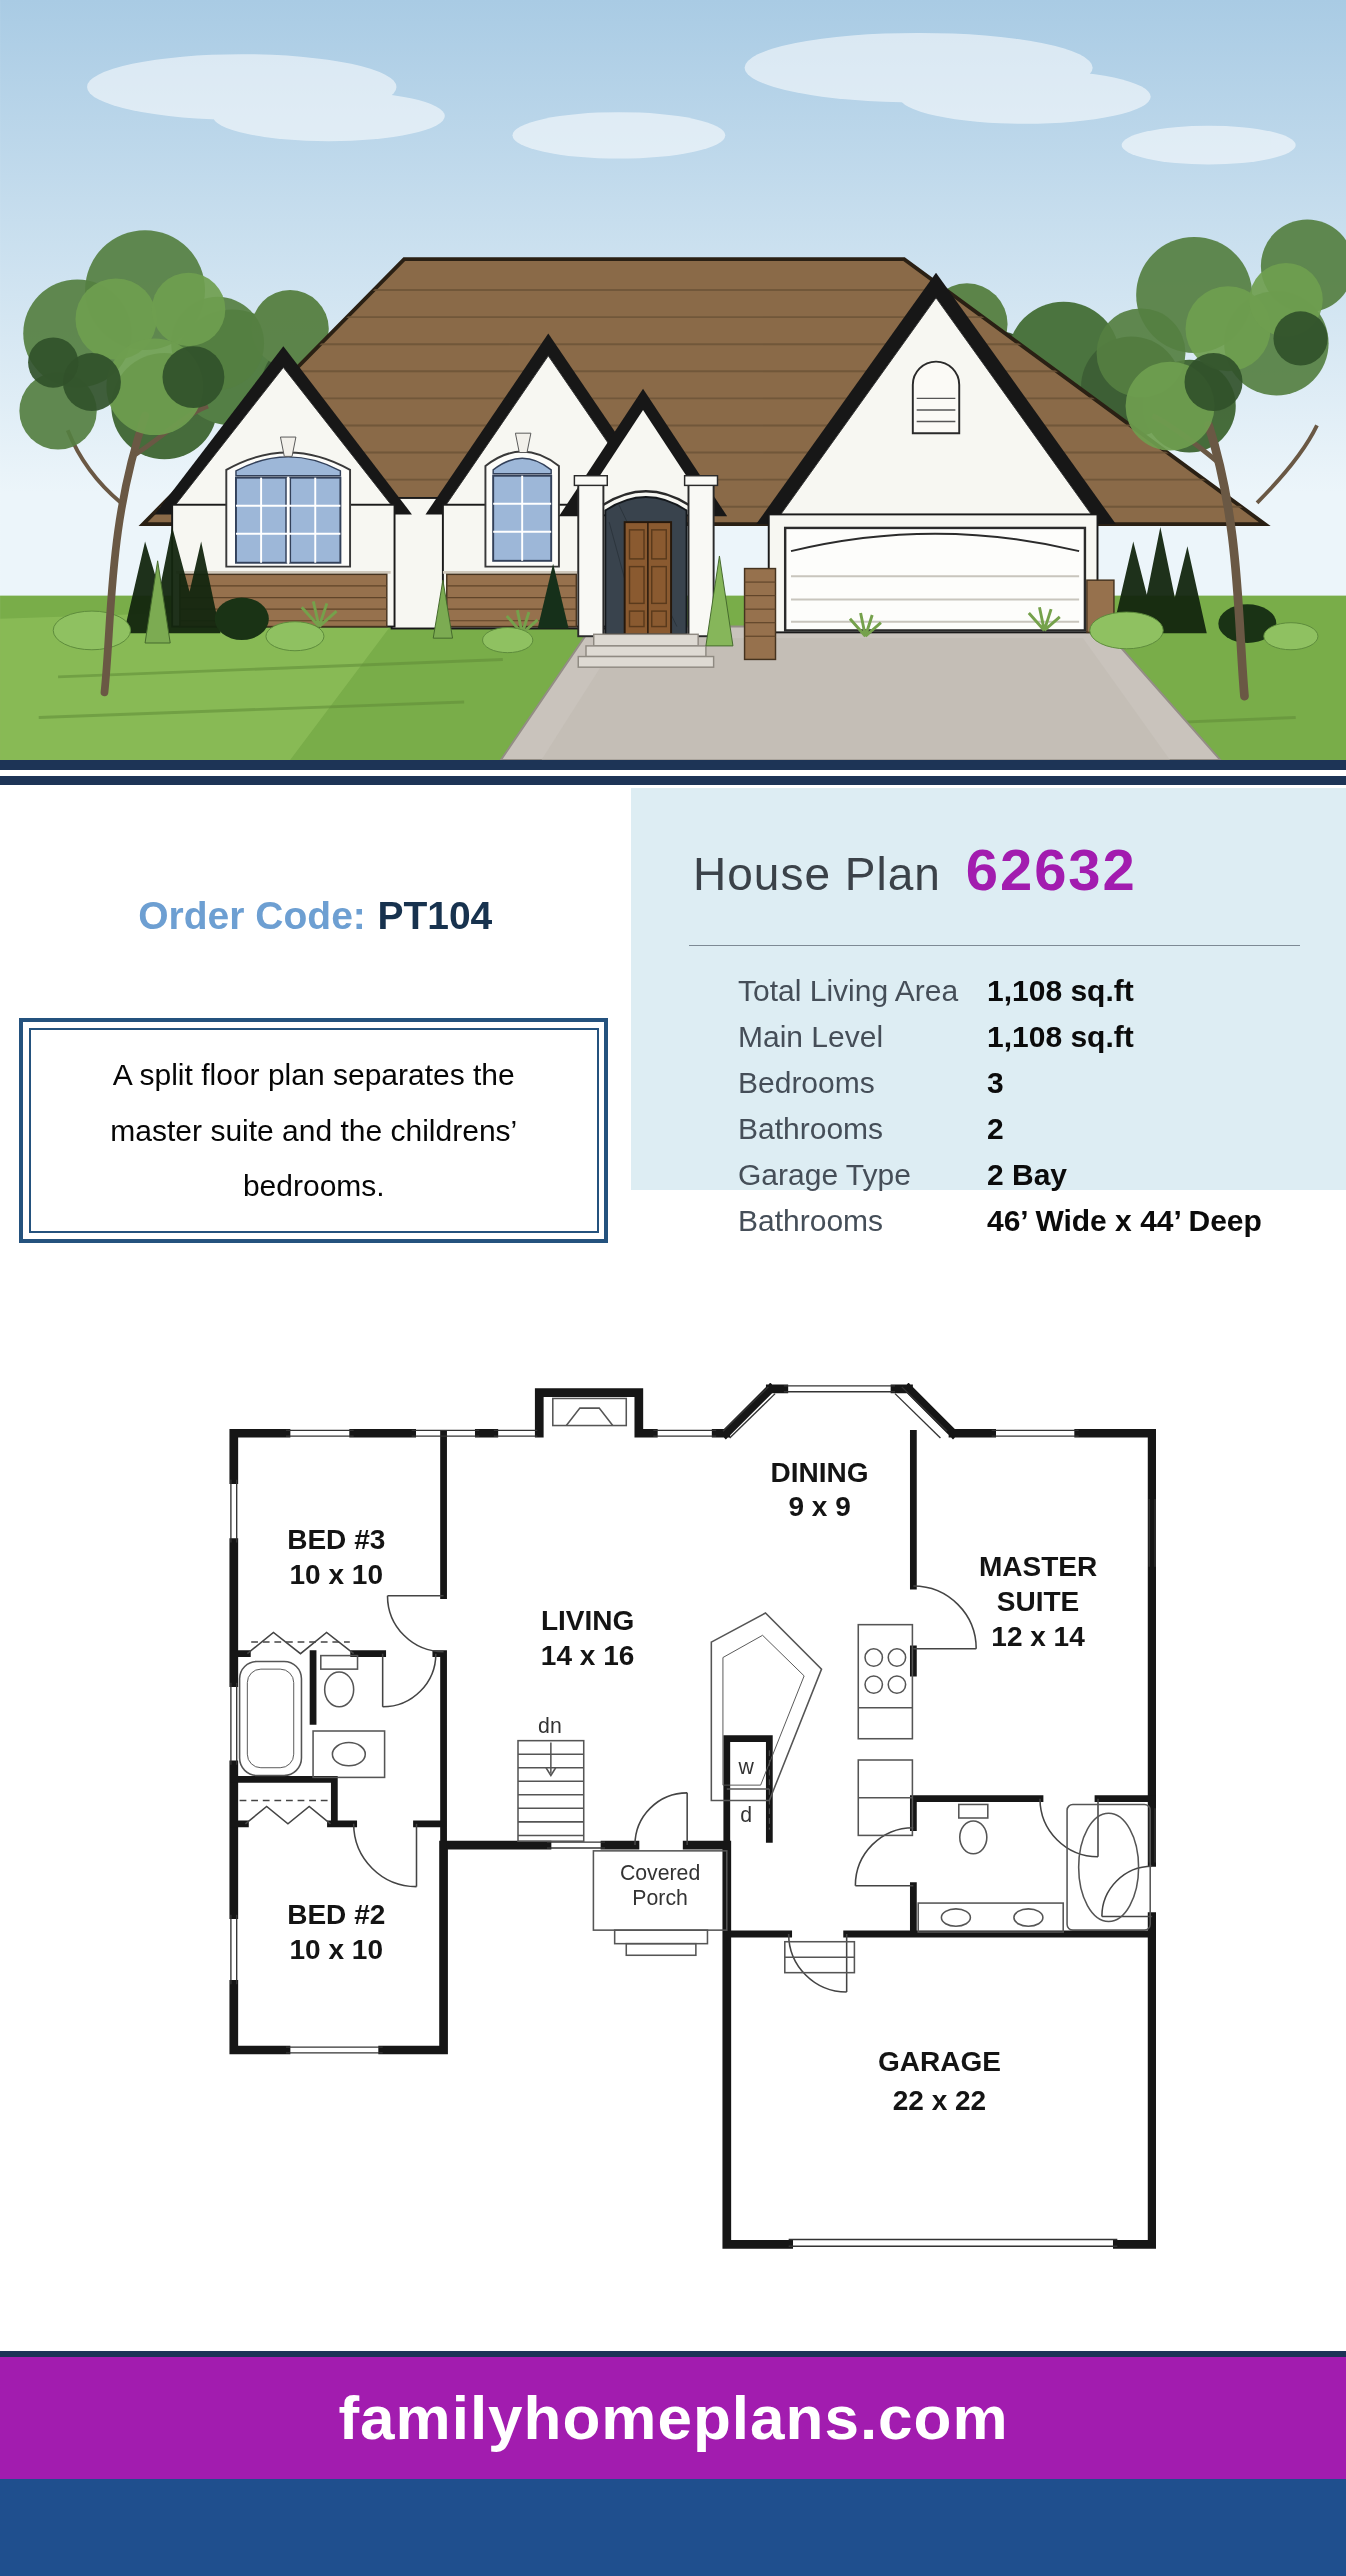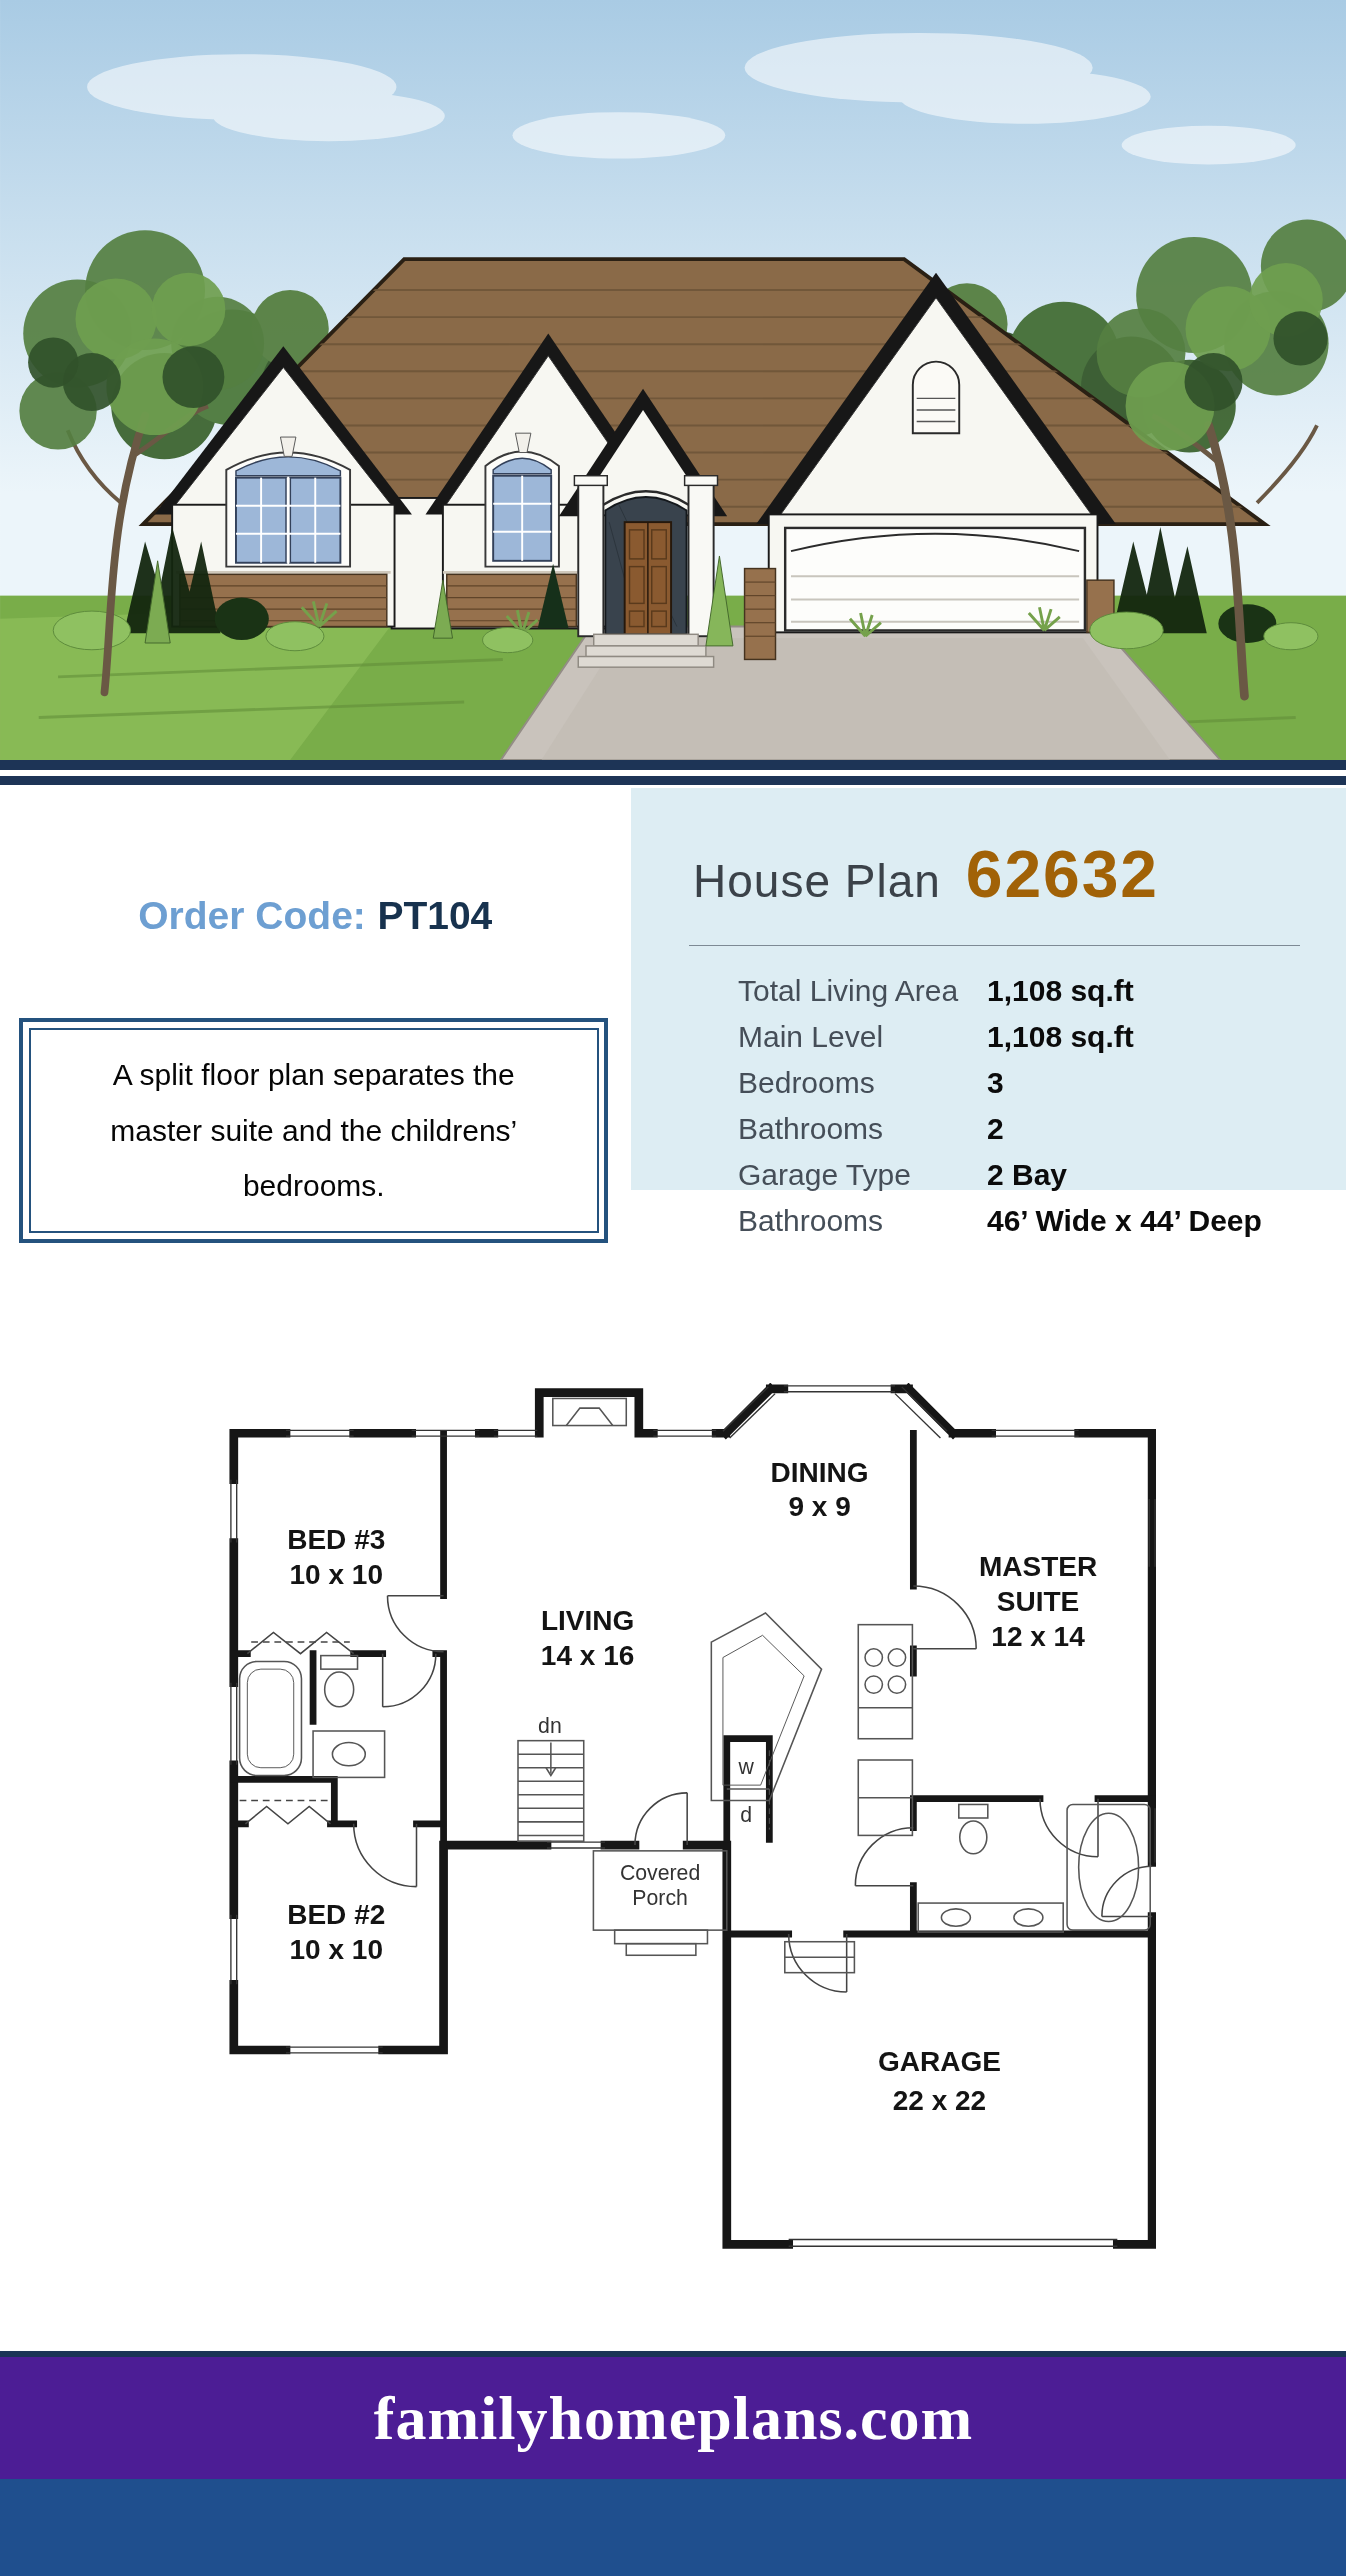--- a/index.html
+++ b/index.html
@@ -21,33 +21,33 @@
   .order-code .val{color:#17324e;margin-left:11.6px;}
 
   .desc-box{position:absolute;left:19.3px;top:1018px;width:589px;height:225px;border:4.8px solid #24527e;box-sizing:border-box;padding:5.8px;background:#ffffff;}
   .desc-inner{width:100%;height:100%;border:2.9px solid #24527e;box-sizing:border-box;display:flex;align-items:center;justify-content:center;}
   .desc-inner p{margin:0;padding:0 42px;font-size:30px;line-height:1.85;color:#060606;text-align:center;font-weight:normal;}
 
   
   .info-panel{position:absolute;left:631px;top:788px;width:716px;height:402px;background:#ddedf3;}
   .panel-title{position:absolute;left:62px;top:48px;display:flex;align-items:baseline;white-space:nowrap;}
   .panel-title .t1{font-size:46px;color:#3b4249;font-weight:normal;letter-spacing:1px;}
-  .panel-title .t2{font-size:66px;color:#a16207;font-weight:bold;margin-left:25px;letter-spacing:1.9px;}
+  .panel-title .t2{font-size:58px;color:#a21caf;font-weight:bold;margin-left:25px;letter-spacing:1.9px;}
   .panel-rule{position:absolute;left:58px;top:157px;width:611px;height:0;border-top:1px solid #7d8a94;}
   .specs{position:absolute;left:63px;top:180px;width:619px;}
   .spec-row{display:flex;height:46px;line-height:46px;font-size:30px;margin-left:44px;}
   .spec-label{width:249px;color:#454e58;font-weight:normal;}
   .spec-value{color:#0b0b0b;font-weight:bold;}
 
   
   .floorplan{position:absolute;left:228px;top:1383px;width:928px;height:870px;}
 
   
   .footer-line{position:absolute;left:0;top:2351px;width:1347px;height:6.8px;background:#1b3456;}
-  .footer-band{position:absolute;left:0;top:2357px;width:1347px;height:122px;background:#4c1d95;text-align:center;font-family:Liberation Serif, serif;}
+  .footer-band{position:absolute;left:0;top:2357px;width:1347px;height:122px;background:#a21caf;text-align:center;}
   .footer-band span{font-size:62px;font-weight:bold;color:#ffffff;line-height:122px;letter-spacing:1px;}
   .footer-dark{position:absolute;left:0;top:2479px;width:1347px;height:97px;background:#1f4f8e;}
 
   
   .room-name{font-family:"Liberation Sans",sans-serif;font-size:29px;font-weight:bold;fill:#141414;text-anchor:middle;}
   .room-size{font-family:"Liberation Sans",sans-serif;font-size:29px;font-weight:bold;fill:#141414;text-anchor:middle;}
   .plan-note{font-family:"Liberation Sans",sans-serif;font-size:22px;fill:#333333;text-anchor:middle;}
 </style>
 </head>
 <body>

